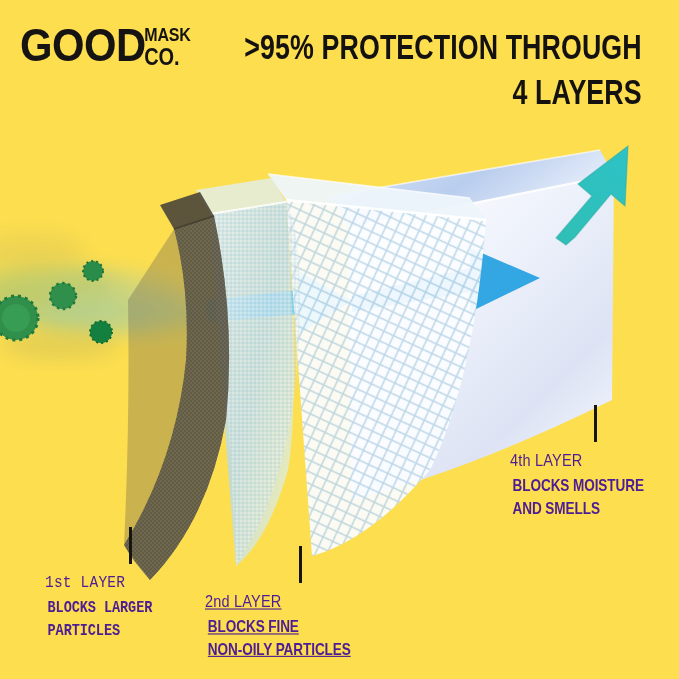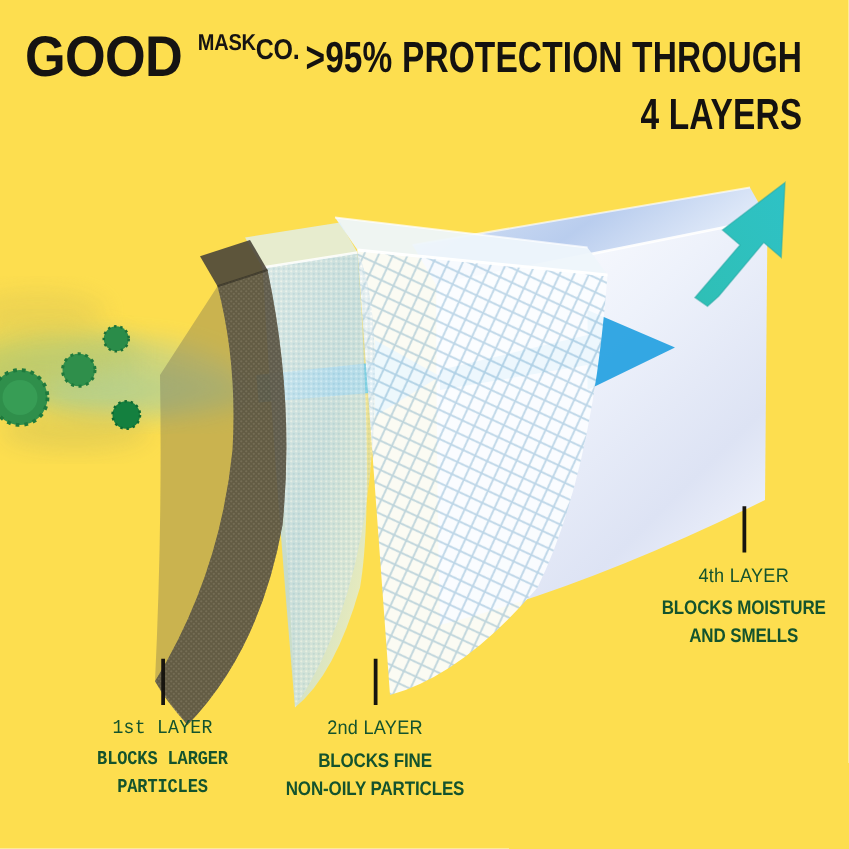--- a/index.html
+++ b/index.html
@@ -28,22 +28,22 @@
     font-weight: bold;
     font-size: 41px;
     letter-spacing: -0.5px;
     line-height: 0.95;
     color: #161412;
     transform: scaleX(1.02) scaleY(1.12);
     transform-origin: left top;
   }
   #logo-stack {
     display: flex;
-    flex-direction: row;
-    margin-left: 15px;
+    flex-direction: column;
+    margin-left: 1px;
     margin-top: 2px;
     line-height: 1.0;
   }
   .logo-sm {
     font-weight: bold;
     font-size: 16px;
     color: #161412;
     letter-spacing: -0.2px;
     transform: scaleY(1.15);
     transform-origin: left top;
@@ -68,22 +68,22 @@
   
   #art {
     position: absolute;
     left: 0; top: 0;
     width: 679px; height: 679px;
   }
 
   
   .callout {
     position: absolute;
-    text-align: center;
-    color: #14532d;
+    text-align: left;
+    color: #4c1d95;
     white-space: nowrap;
   }
   .tick {
     width: 3px;
     background: #17150f;
     margin: 0 auto 11px auto;
   }
   .layer-no {
     font-size: 14.5px;
     font-weight: normal;
@@ -94,21 +94,21 @@
   .layer-desc {
     font-size: 14px;
     font-weight: bold;
     line-height: 1.42;
     letter-spacing: -0.1px;
     transform: scaleX(0.97) scaleY(1.12);
   }
 
   #callout-1 { left: 45px;  top: 527px; width: 170px; font-family: Liberation Mono, monospace; }
   #callout-1 .tick { height: 37px; }
-  #callout-2 { left: 205px; top: 527px; width: 190px; }
+  #callout-2 { left: 205px; top: 546px; width: 190px; text-decoration: underline; }
   #callout-2 .tick { height: 37px; }
   #callout-3 { left: 370px; top: 477px; width: 200px; }
   #callout-3 .tick { height: 37px; }
   #callout-4 { left: 510px; top: 405px; width: 170px; }
   #callout-4 .tick { height: 37px; }
 </style>
 </head>
 <body>
 
 <div id="poster" style="background: rgb(253, 222, 79);">

